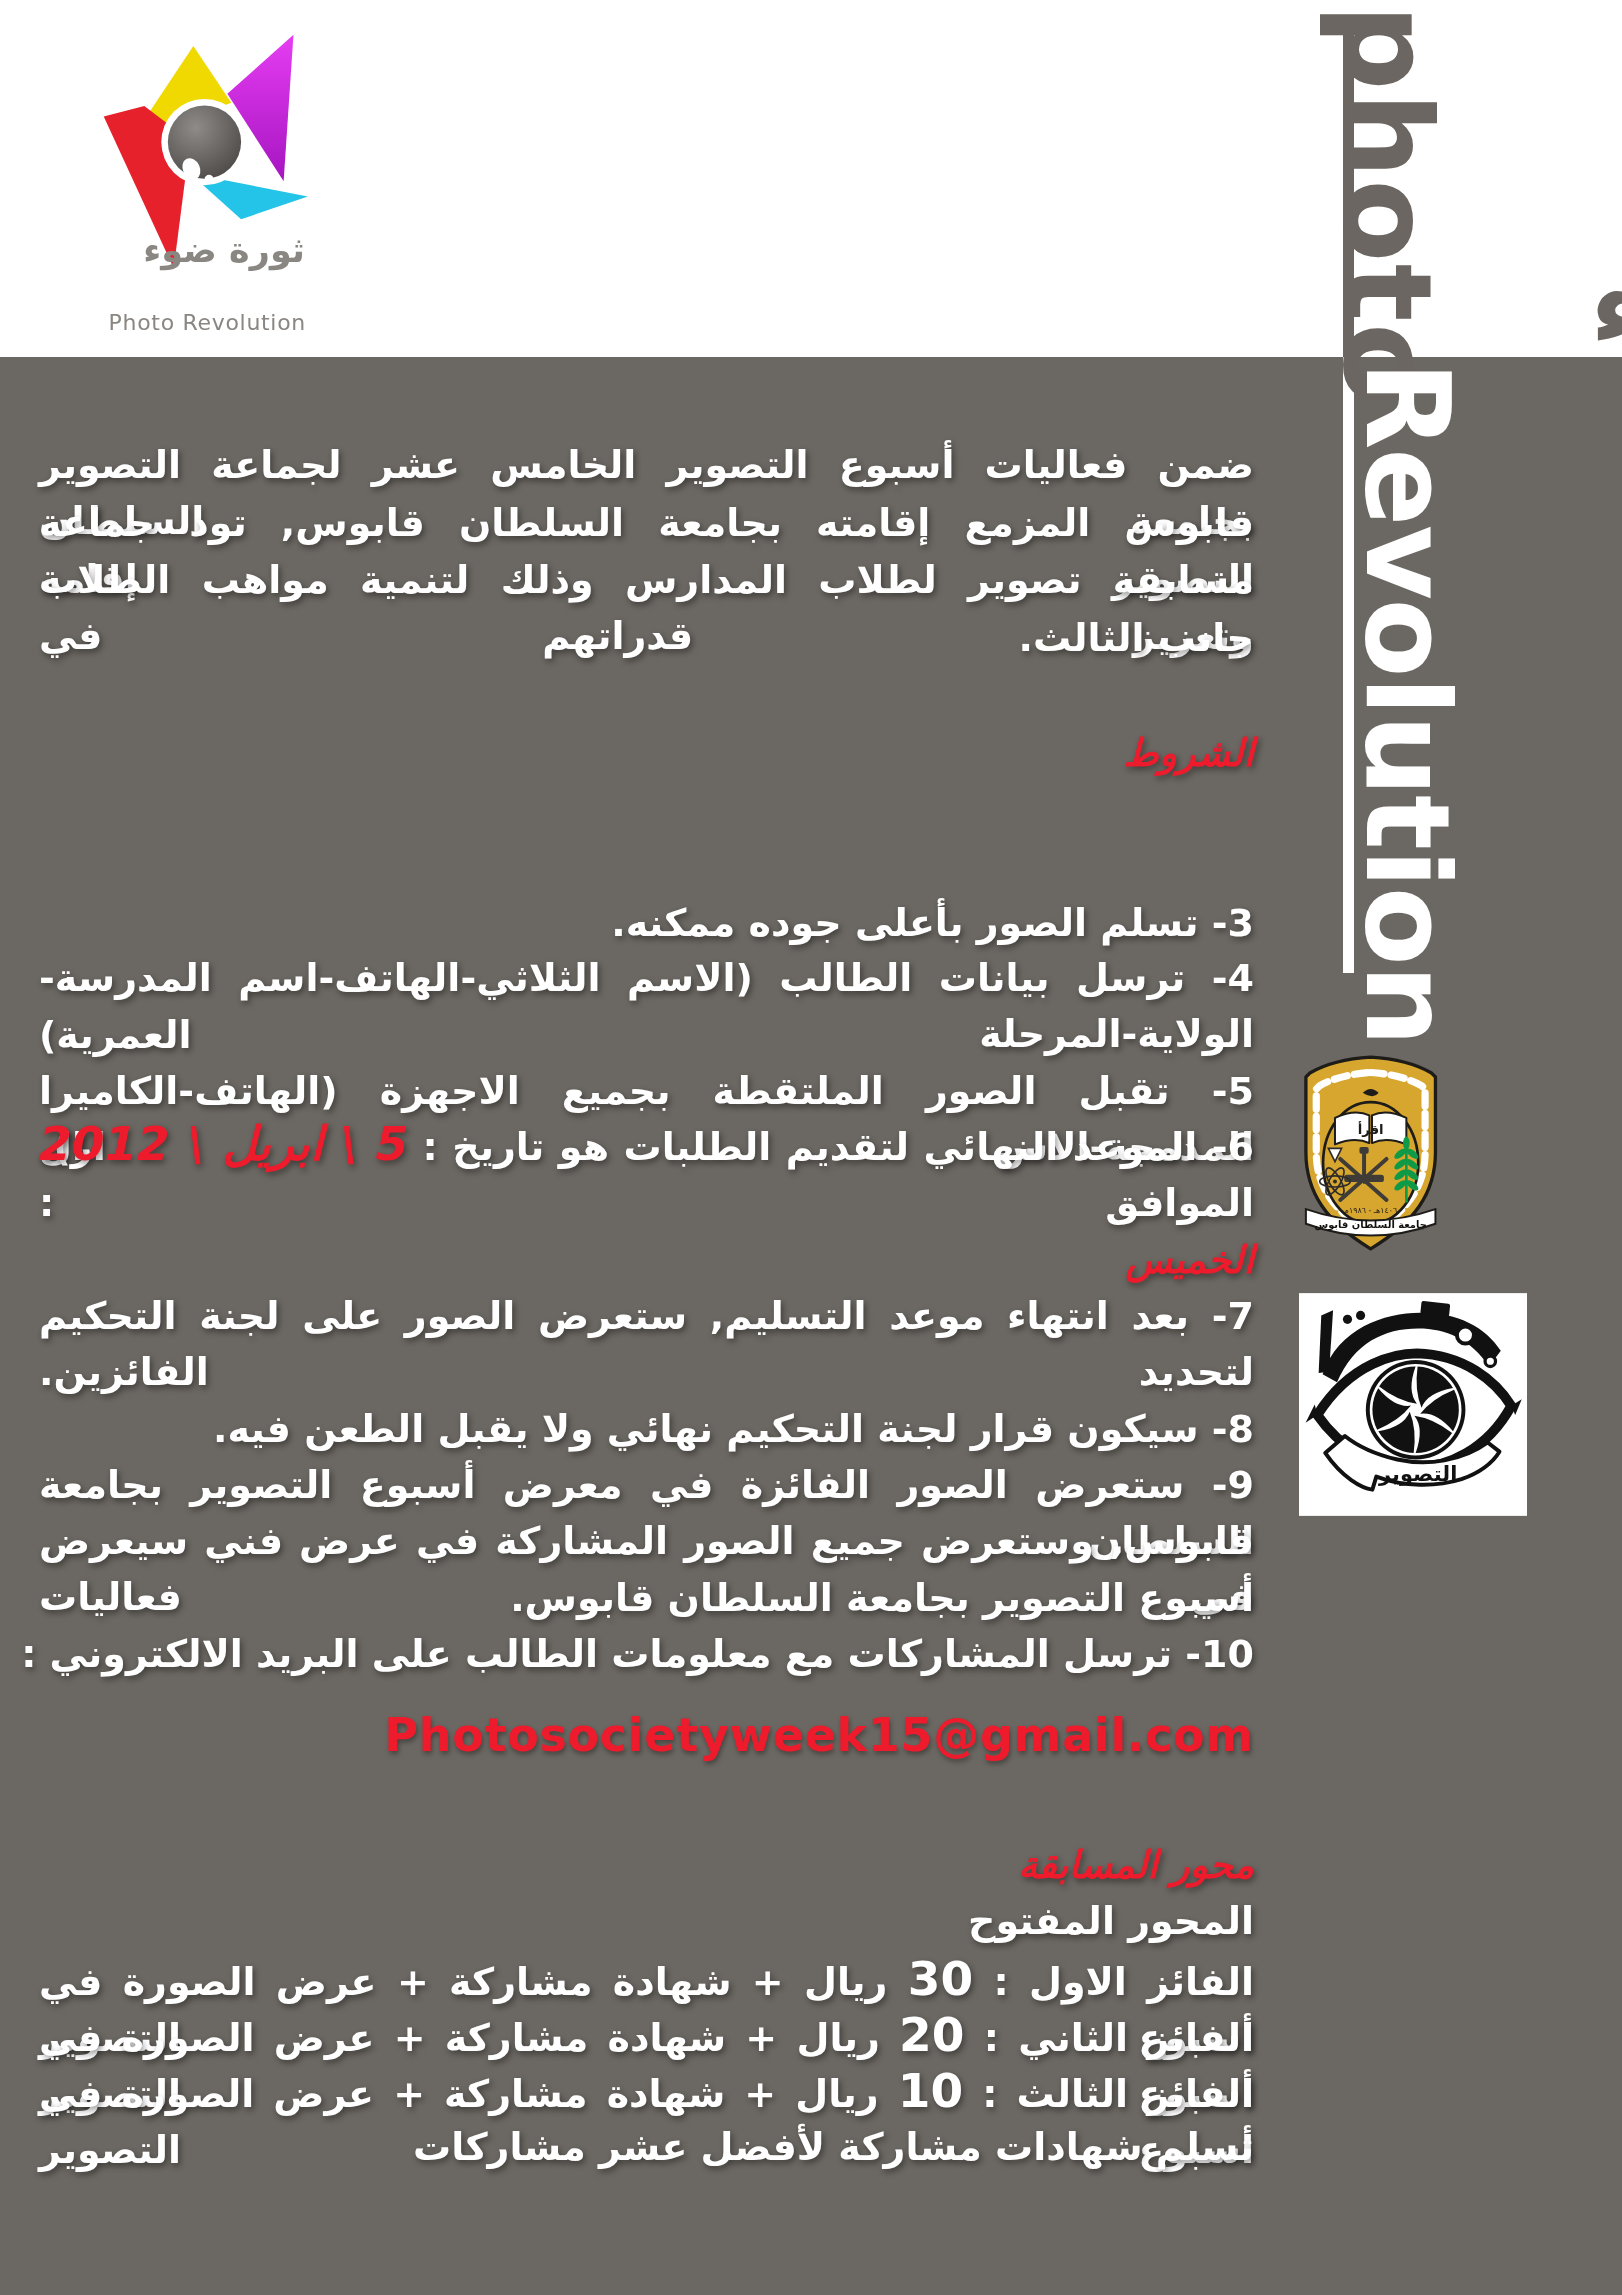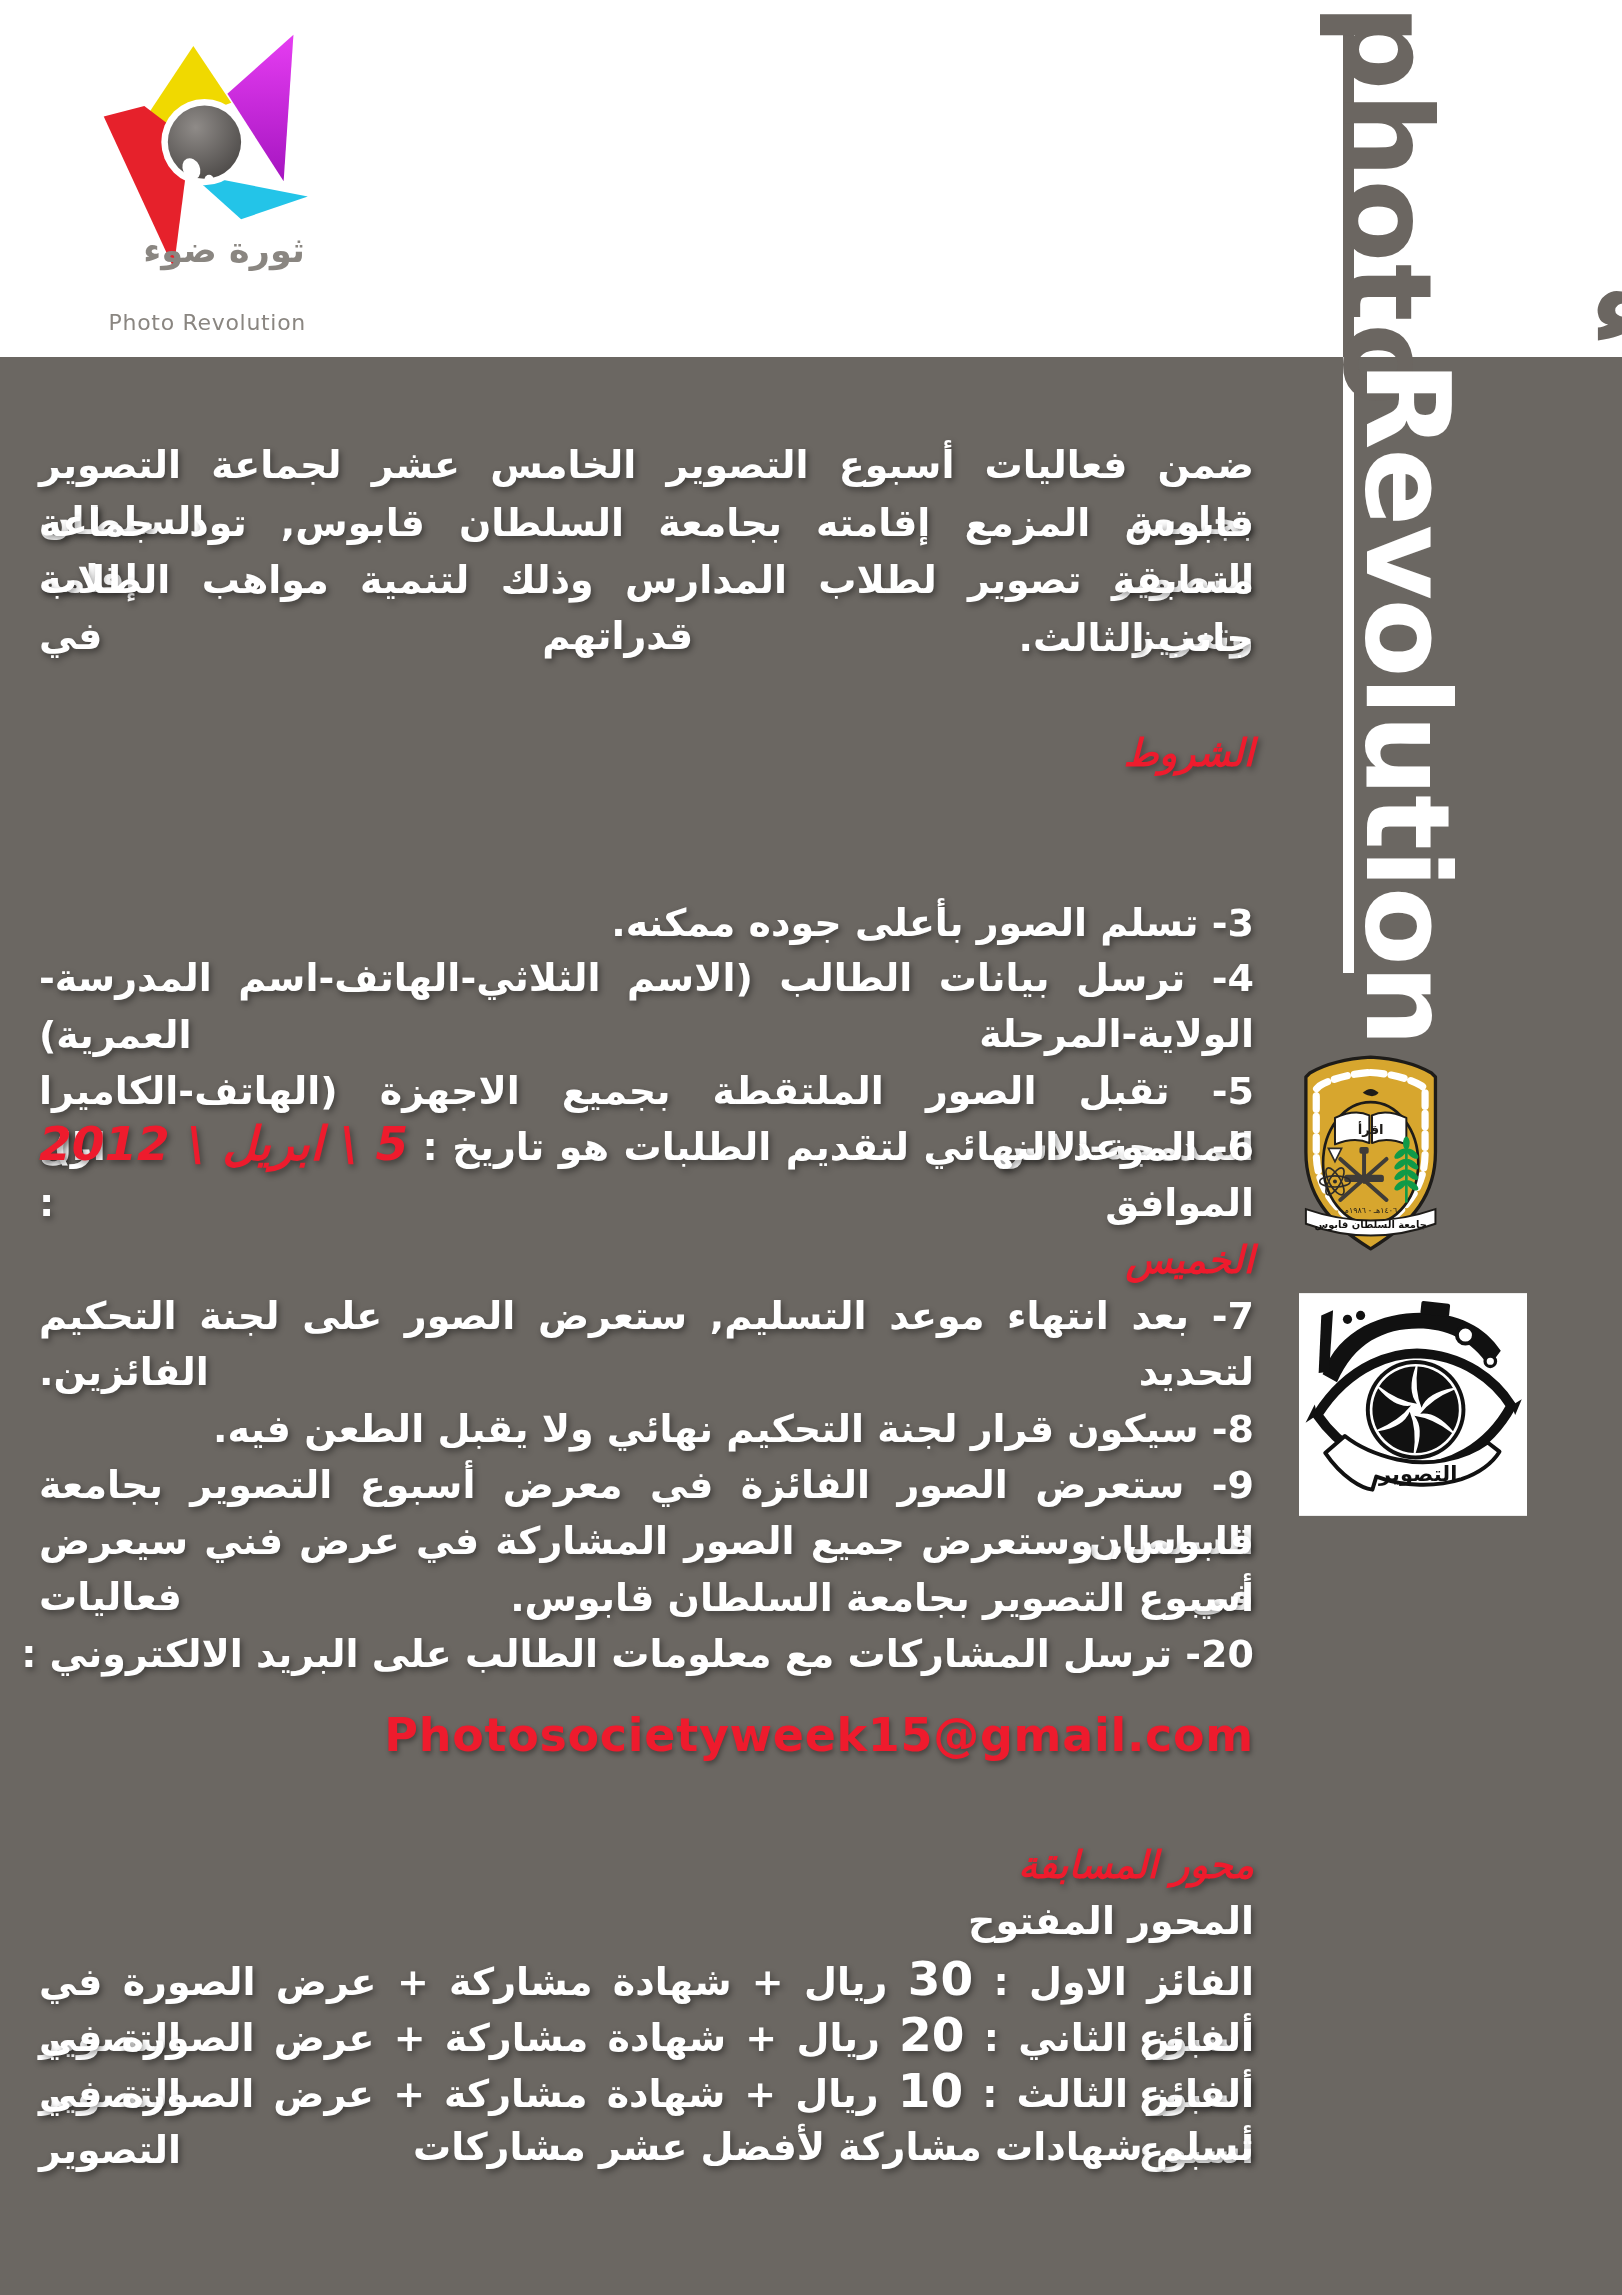--- a/index.html
+++ b/index.html
@@ -99,21 +99,21 @@
   <div class="line j" style="top:1116px">
     <span>6- الموعد النهائي لتقديم الطلبات هو تاريخ :  </span><span class="red big">5 \ ابريل \ 2012</span><span> الموافق :</span>
   </div>
   <div class="line r red" style="top:1232px"><span>الخميس</span></div>
   <div class="line j" style="top:1288px"><span>7- بعد انتهاء موعد التسليم, ستعرض الصور على لجنة التحكيم لتحديد</span></div>
   <div class="line l" style="top:1344px"><span>الفائزين.</span></div>
   <div class="line r" style="top:1401px"><span>8- سيكون قرار لجنة التحكيم نهائي ولا يقبل الطعن فيه.</span></div>
   <div class="line j" style="top:1457px"><span>9- ستعرض الصور الفائزة في معرض أسبوع التصوير بجامعة السلطان</span></div>
   <div class="line j" style="top:1513px"><span>قابوس,  وستعرض جميع الصور المشاركة في عرض فني سيعرض في فعاليات</span></div>
   <div class="line r" style="top:1570px"><span>أسبوع التصوير بجامعة السلطان قابوس.</span></div>
-  <div class="line r" style="top:1626px"><span>20- ترسل المشاركات مع معلومات الطالب على البريد الالكتروني :</span></div>
+  <div class="line r" style="top:1626px"><span>10- ترسل المشاركات مع معلومات الطالب على البريد الالكتروني :</span></div>
 
   <div class="email">Photosocietyweek15@gmail.com</div>
 
   <div class="line r red" style="top:1837px"><span>محور المسابقة</span></div>
   <div class="line r" style="top:1893px"><span>المحور المفتوح</span></div>
   <div class="line j" style="top:1951px">
     <span>الفائز الاول   : </span><span class="big">30</span><span> ريال + شهادة مشاركة + عرض الصورة في أسبوع التصوير</span>
   </div>
   <div class="line j" style="top:2007px">
     <span>الفائز الثاني : </span><span class="big">20</span><span> ريال + شهادة مشاركة + عرض الصورة في أسبوع التصوير</span>

